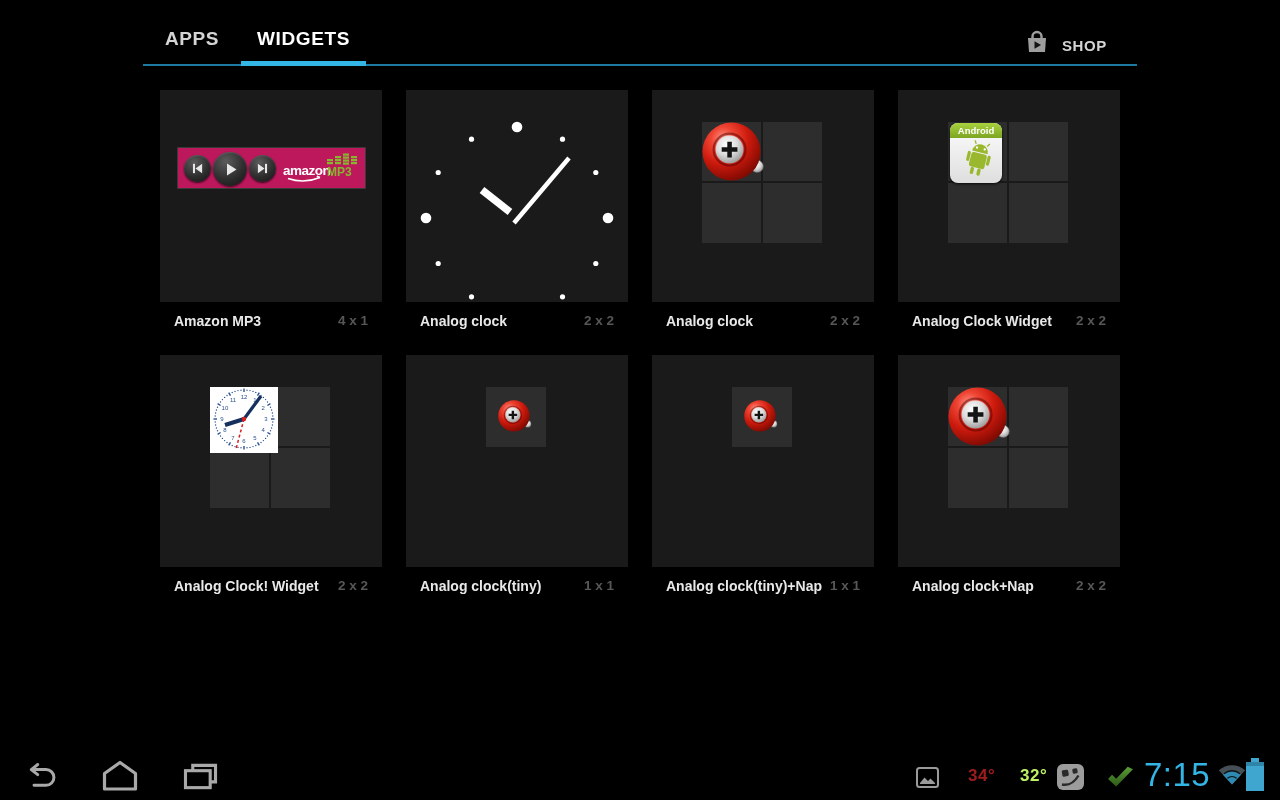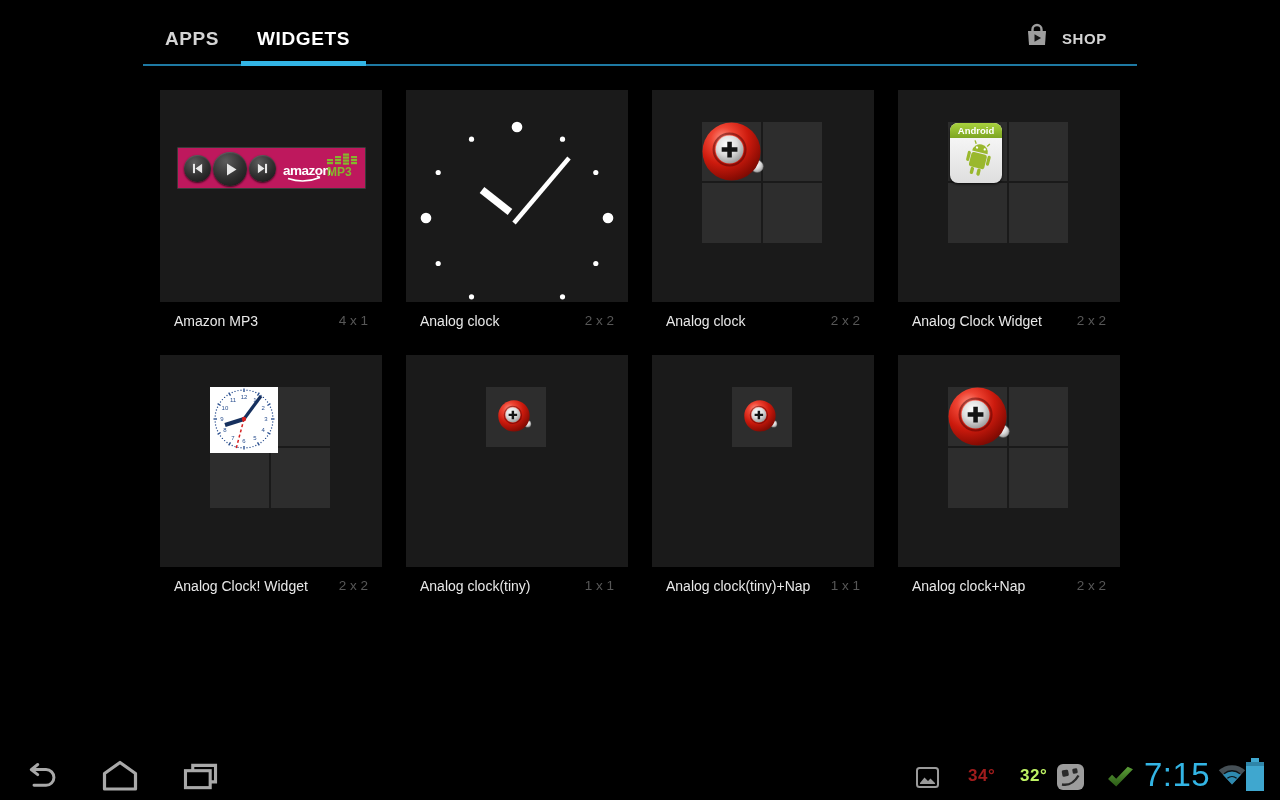--- a/index.html
+++ b/index.html
@@ -5,29 +5,29 @@
   html,body{margin:0;padding:0;width:1280px;height:800px;background:#000;overflow:hidden;
     font-family:"Liberation Sans",sans-serif;-webkit-font-smoothing:antialiased;}
   .abs{position:absolute;}
   
   .tab{position:absolute;top:28px;height:22px;line-height:22px;font-size:19px;font-weight:bold;
     letter-spacing:0.6px;text-align:center;cursor:default;}
   .tab-apps{left:143px;width:98px;color:#d4d4d4;}
   .tab-widgets{left:241px;width:125px;color:#fff;}
   .tab-underline{position:absolute;left:241px;top:61px;width:125px;height:5px;background:#33b5e5;}
   .header-line{position:absolute;left:143px;top:64px;width:994px;height:2px;background:#1e79a3;}
-  .shop{position:absolute;left:1022px;top:21px;width:120px;height:34px;display:flex;align-items:center;cursor:default;}
+  .shop{position:absolute;left:1022px;top:28px;width:120px;height:34px;display:flex;align-items:center;cursor:default;}
   .shop-label{color:#d4d4d4;font-size:15px;font-weight:bold;letter-spacing:0.6px;margin-left:10px;}
   
   #widget-grid{position:absolute;left:160px;top:90px;display:grid;
     grid-template-columns:repeat(4,222px);column-gap:24px;row-gap:0;}
   .card{width:222px;height:265px;}
   .preview{position:relative;width:222px;height:212px;background:#1a1a1a;overflow:hidden;}
   .caption{height:53px;box-sizing:border-box;padding:11px 14px 8px;display:flex;
-    justify-content:space-between;align-items:flex-start;}
+    justify-content:space-between;align-items:flex-start;font-weight:bold;}
   .wname{color:#e8e8e8;font-size:14px;white-space:nowrap;}
   .wsize{color:#575757;font-size:13.5px;white-space:nowrap;}
   
   .cellgrid{position:absolute;left:50px;top:32px;width:120px;height:121px;display:grid;
     grid-template-columns:59px 59px;grid-template-rows:59px 60px;gap:2px;}
   .cell{background:#2d2d2d;}
   .tinycell{position:absolute;left:80px;top:32px;width:60px;height:60px;background:#2d2d2d;}
   .alarm-lg{position:absolute;left:50px;top:32px;width:63px;height:63px;}
   .alarm-sm{position:absolute;left:92px;top:45px;width:34px;height:34px;}
   

